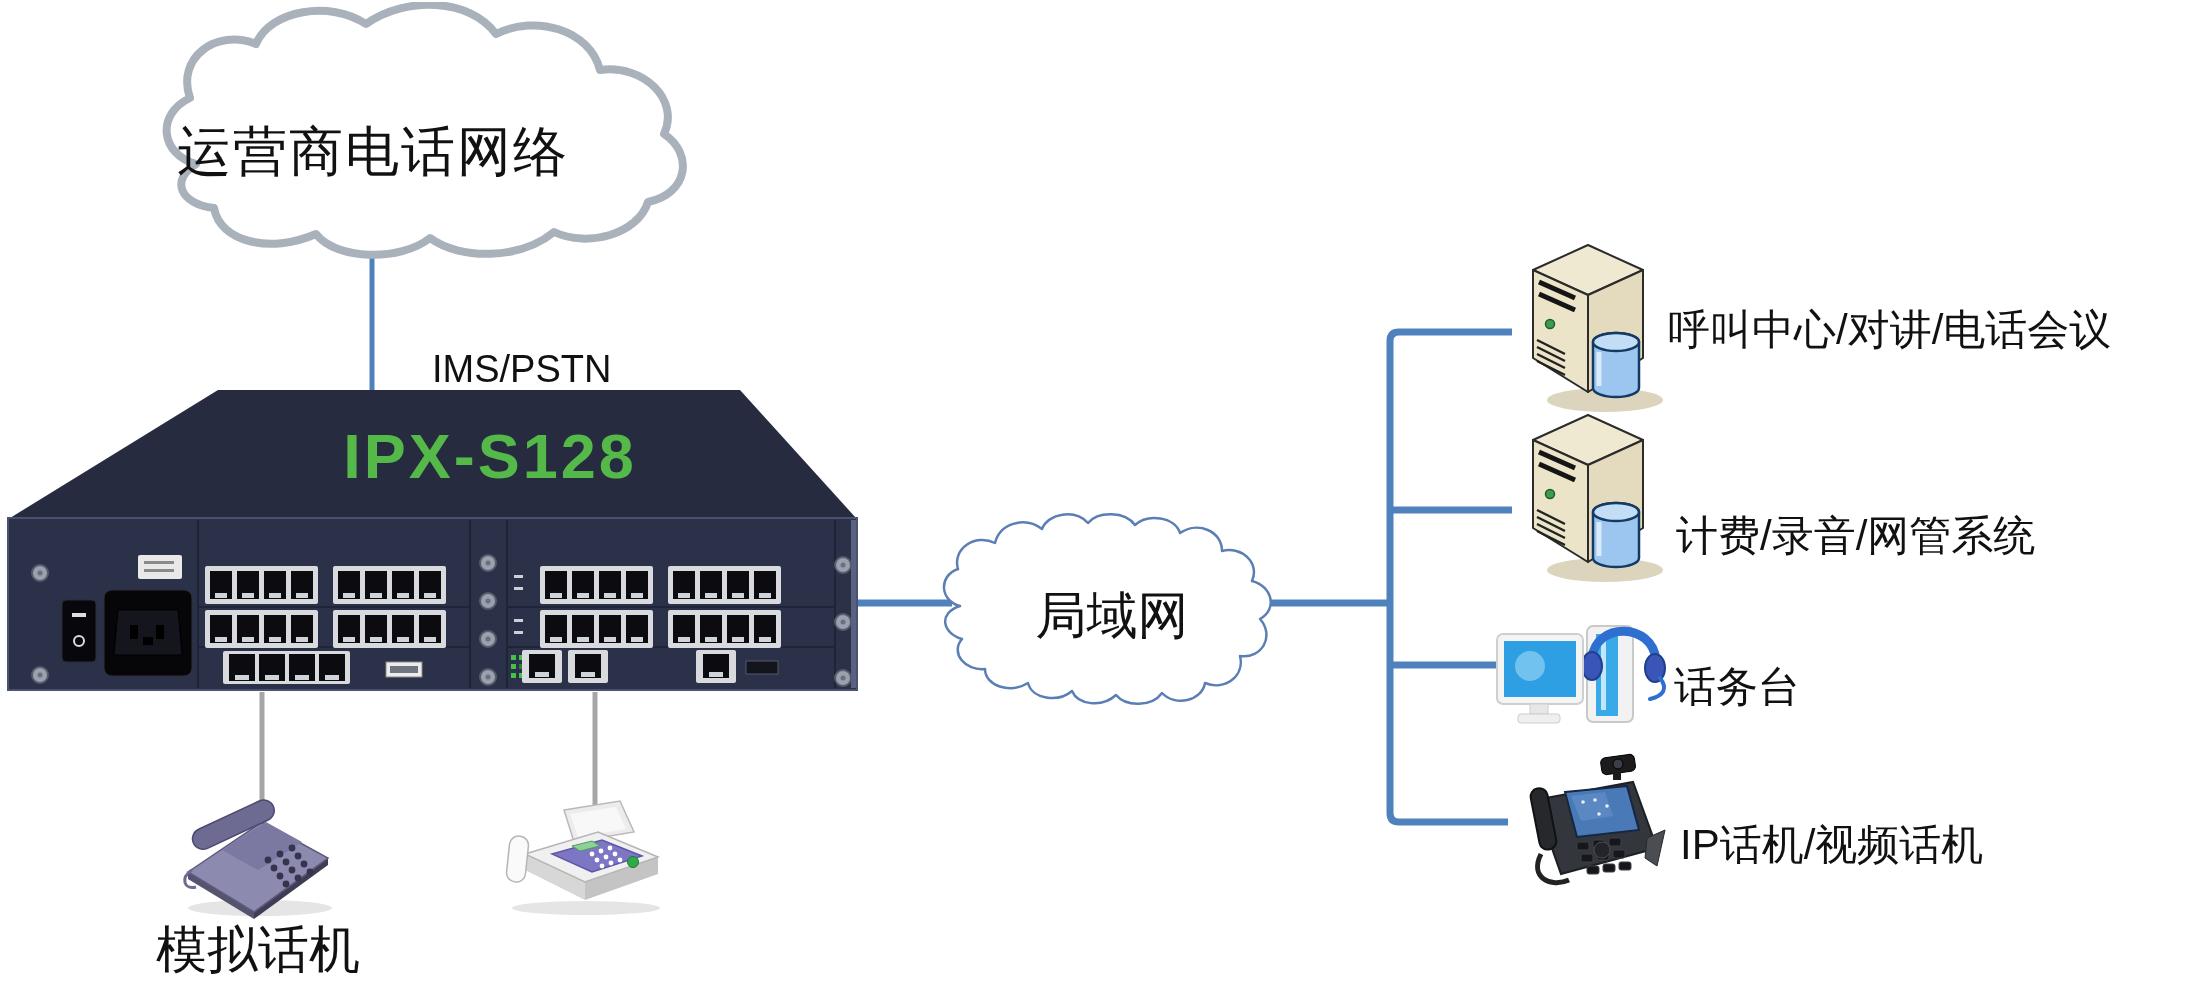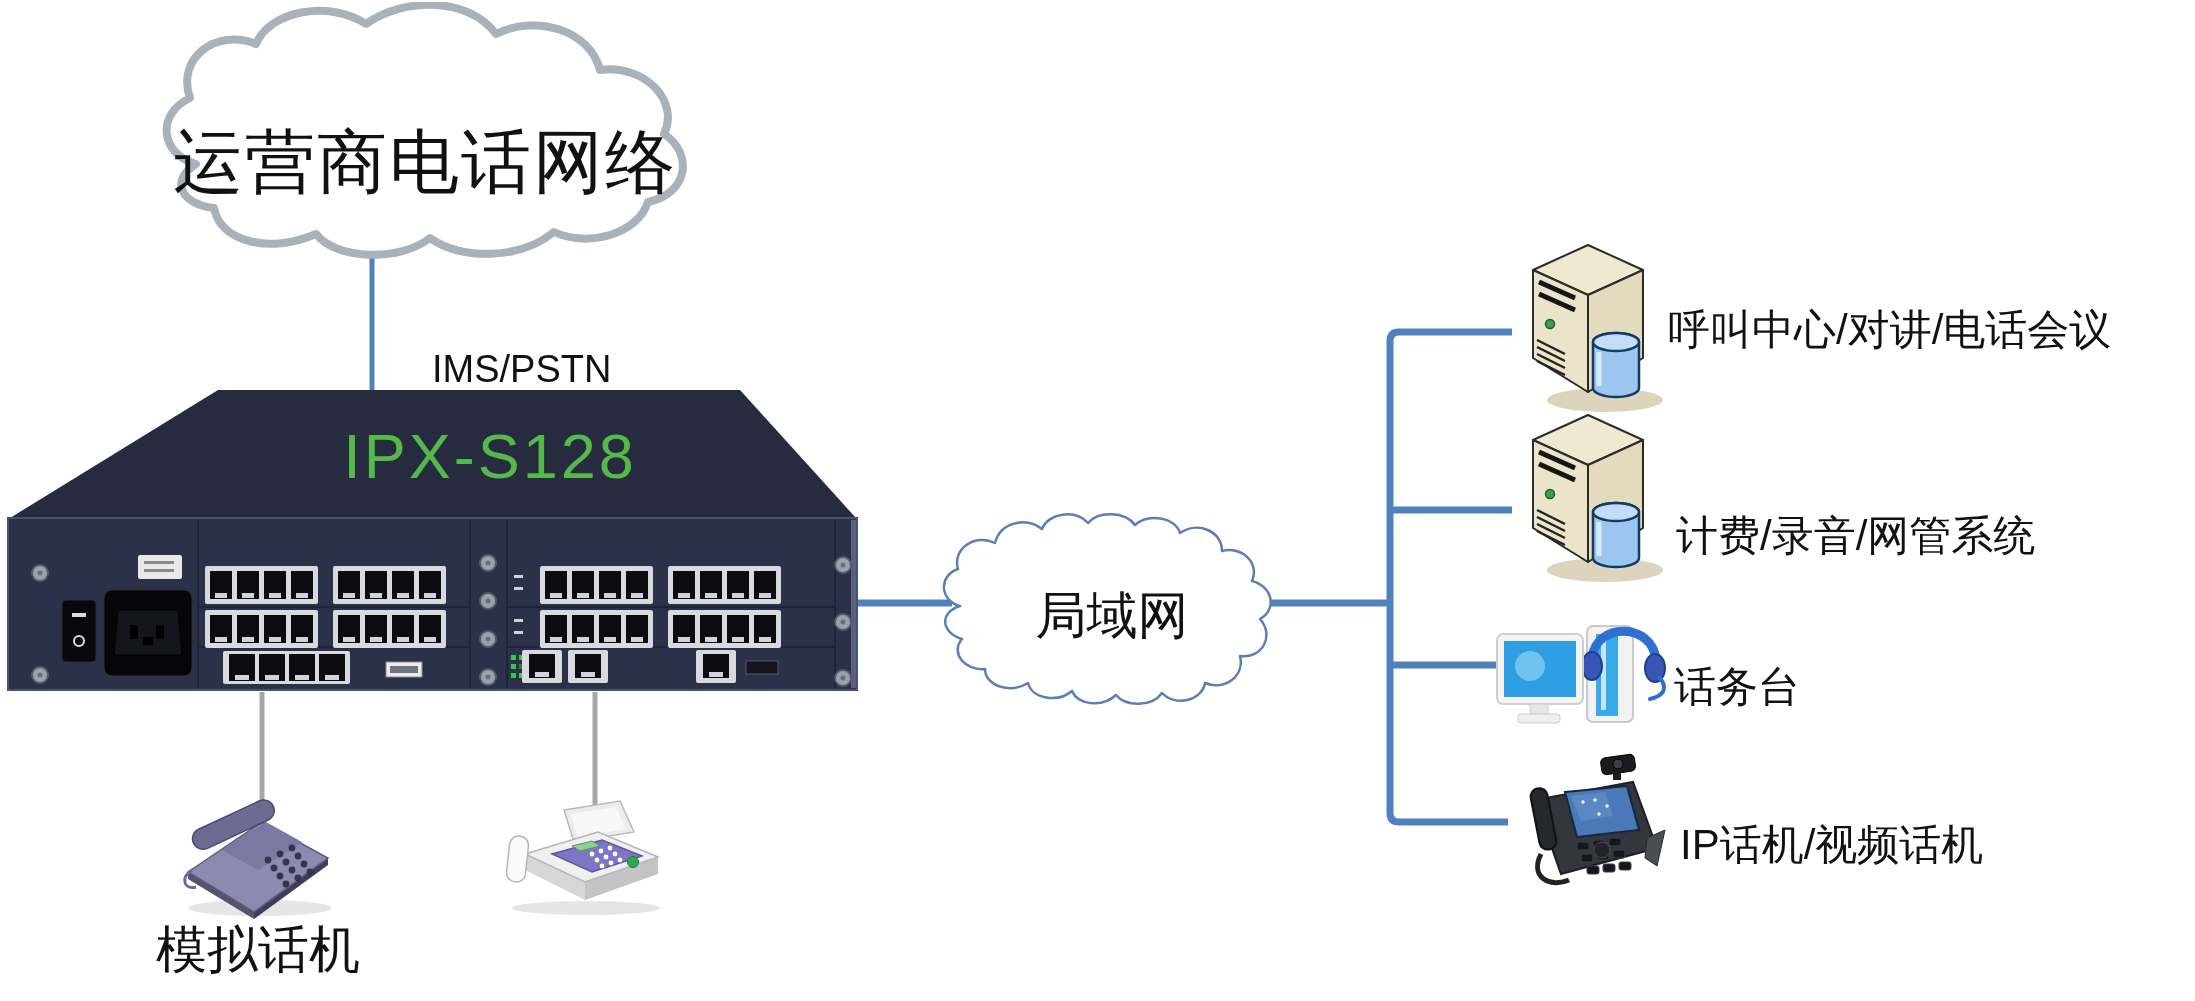--- a/index.html
+++ b/index.html
@@ -1,23 +1,23 @@
 <!DOCTYPE html>
 <html><head>
 <meta charset="utf-8">
 <style>
   html,body{margin:0;padding:0;background:#fff;}
   .canvas{position:relative;width:2195px;height:1001px;background:#ffffff;overflow:hidden;
           font-family:"Liberation Sans","DejaVu Sans",sans-serif;}
   .abs{position:absolute;}
   .lbl{position:absolute;color:#111;white-space:nowrap;}
   .lbl.center{text-align:center;}
-  .cloud-label{font-size:70px;letter-spacing:2px;}
+  .cloud-label{font-size:54px;letter-spacing:2px;}
   .trunk-label{font-size:38px;font-weight:500;}
-  .model-label{font-size:63px;font-weight:normal;letter-spacing:3px;}
+  .model-label{font-size:63px;font-weight:bold;letter-spacing:3px;}
   .node-label{font-size:42px;}
   .small-label{font-size:51px;}
   svg{display:block;}
 </style>
 </head>
 <body>
 
 <div class="canvas">
 
   <svg class="abs" style="left:0;top:0" width="2195" height="1001" viewBox="0 0 2195 1001">

